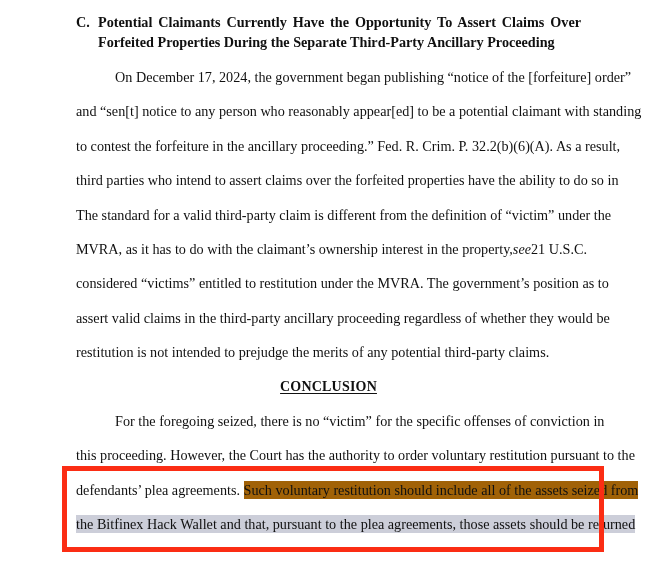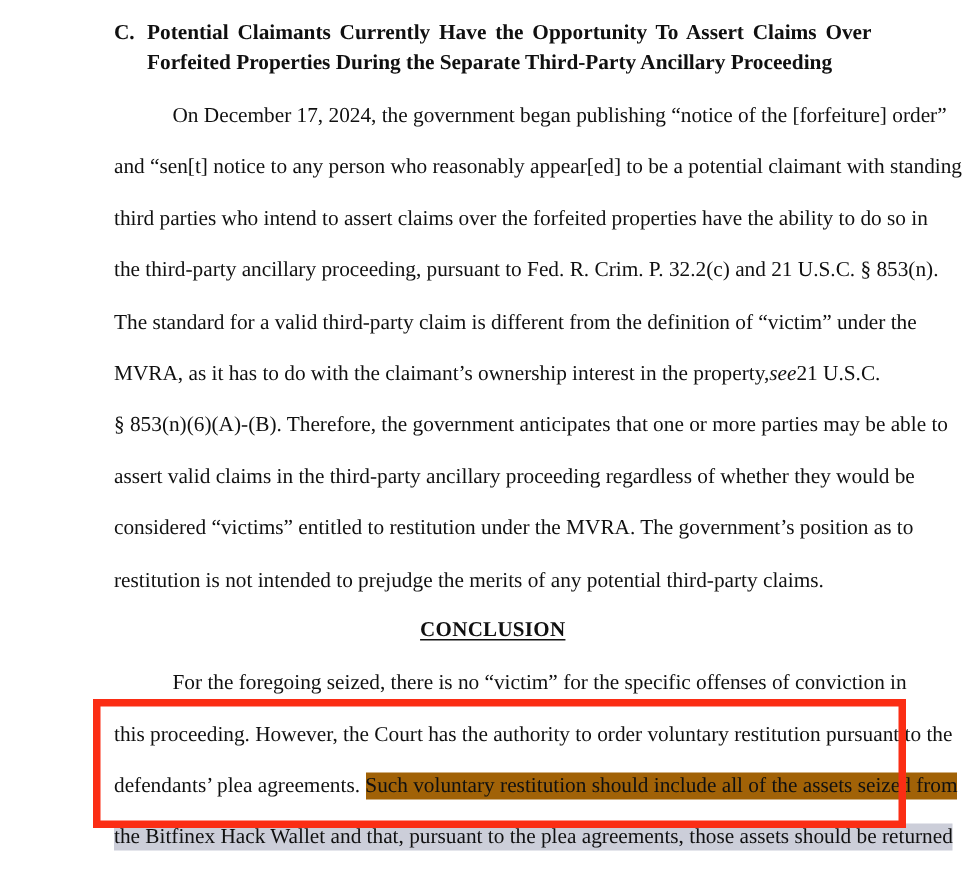--- a/index.html
+++ b/index.html
@@ -135,31 +135,30 @@
         <div class="sh-line1">Potential Claimants Currently Have the Opportunity To Assert Claims Over</div>
         <div class="sh-line2">Forfeited Properties During the Separate Third-Party Ancillary Proceeding</div>
       </div>
     </div>
 
     <div class="para-gap"></div>
 
     <p class="body-para">
       <span class="line left" style="padding-left:39px;">On December 17, 2024, the government began publishing “notice of the [forfeiture] order”</span>
       <span class="line left">and “sen[t] notice to any person who reasonably appear[ed] to be a potential claimant with standing</span>
+      <span class="line left">to contest the forfeiture in the ancillary proceeding.” Fed. R. Crim. P. 32.2(b)(6)(A). As a result,</span>
       <span class="line left">third parties who intend to assert claims over the forfeited properties have the ability to do so in</span>
-      <span class="line left">the third-party ancillary proceeding, pursuant to Fed. R. Crim. P. 32.2(c) and 21 U.S.C. § 853(n).</span>
       <span class="line left">The standard for a valid third-party claim is different from the definition of “victim” under the</span>
       <span class="line just">
         <span class="w">MVRA, as it has to do with the claimant’s ownership interest in the property,</span>
         <span class="w it">see</span>
         <span class="w">21 U.S.C.</span>
       </span>
-      <span class="line left">§ 853(n)(6)(A)-(B). Therefore, the government anticipates that one or more parties may be able to</span>
+      <span class="line left">considered “victims” entitled to restitution under the MVRA. The government’s position as to</span>
       <span class="line left">assert valid claims in the third-party ancillary proceeding regardless of whether they would be</span>
-      <span class="line left">considered “victims” entitled to restitution under the MVRA. The government’s position as to</span>
       <span class="line left" style="word-spacing: normal;">restitution is not intended to prejudge the merits of any potential third-party claims.</span>
     </p>
 
     <div class="conclusion-heading">
       <span>CONCLUSION</span>
     </div>
 
     <p class="body-para">
       <span class="line left" style="padding-left:39px;">For the foregoing seized, there is no “victim” for the specific offenses of conviction in</span>
       <span class="line left">this proceeding. However, the Court has the authority to order voluntary restitution pursuant to the</span>

